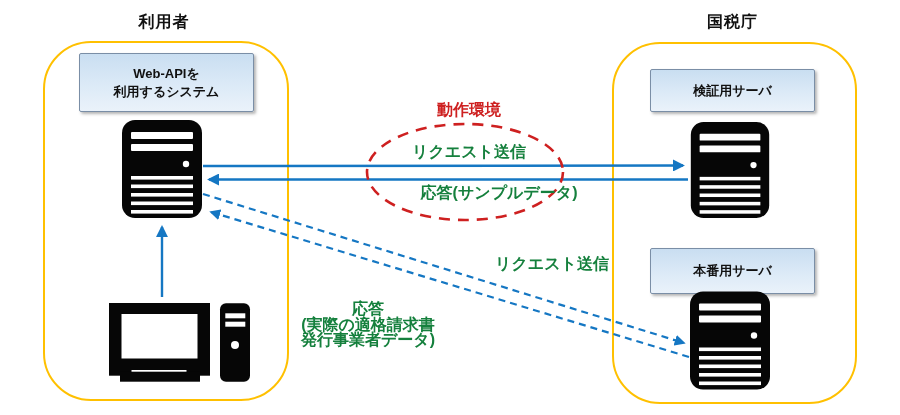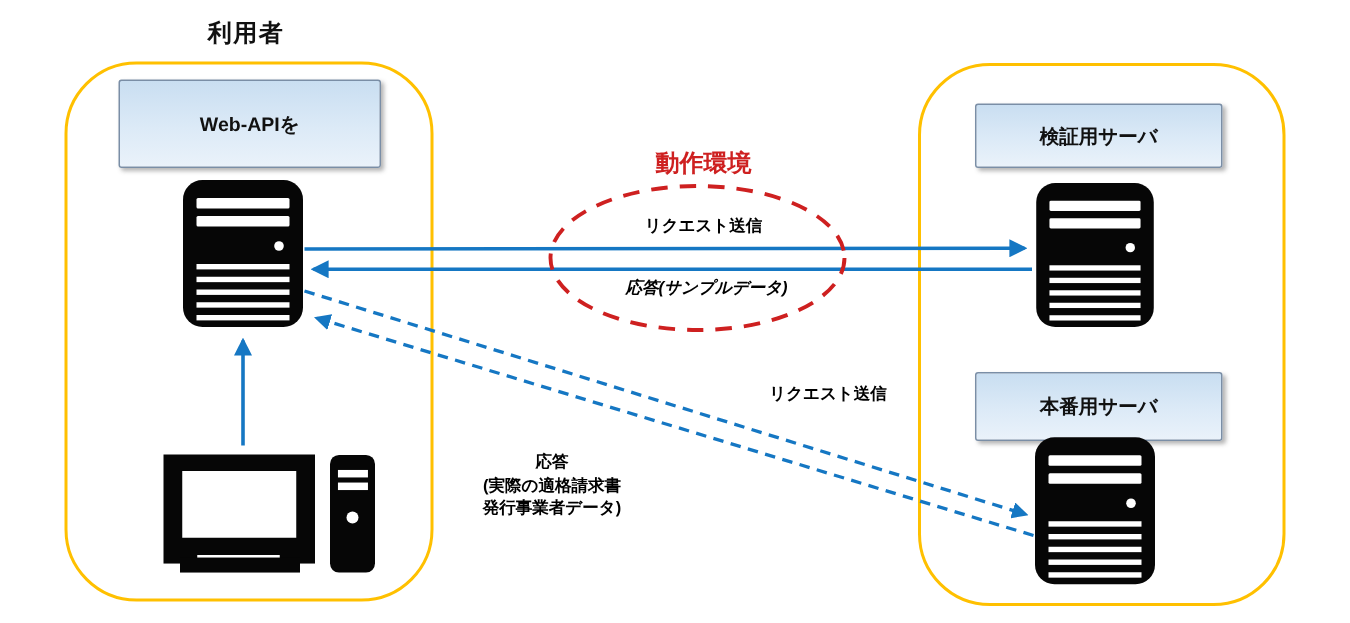--- a/index.html
+++ b/index.html
@@ -37,52 +37,54 @@
   .icon-srv-verify{left:690px;top:122px;width:80px;height:96px;}
   .icon-srv-prod{left:690px;top:291px;width:80px;height:99px;}
   .icon-desktop{left:88px;top:300px;width:165px;height:88px;}
   .overlay{position:absolute;left:0;top:0;width:900px;height:415px;pointer-events:none;}
   .arrow-line{stroke:var(--arrow-blue,#1577C3);stroke-width:2.4;fill:none;}
   .arrow-line.dashed{stroke-dasharray:7 5;stroke-width:2.2;}
   .ah-fill{fill:var(--arrow-blue,#1577C3);}
   .env-ellipse{stroke:var(--ellipse-red,#CE2020);stroke-width:2.6;stroke-dasharray:11 8;fill:none;}
   .lbl{
     position:absolute;transform:translateX(-50%);white-space:nowrap;
-    font-size:11px;font-weight:bold;color:#000000;text-align:center;line-height:15.5px;
+    font-size:16px;font-weight:bold;color:#15803d;text-align:center;line-height:15.5px;
   }
   .lbl-env{font-size:16px;color:var(--ellipse-red,#CE2020);}
   .srv-black{fill:var(--icon-black,#060606);}
   .srv-white{fill:#ffffff;}
 </style>
 </head>
 <body>
 
 <div class="canvas">
 
   <div class="zone zone-user"></div>
   <div class="zone zone-nta"></div>
 
   <div class="zone-title user">利用者</div>
+  <div class="zone-title nta">国税庁</div>
 
   <svg class="overlay" viewBox="0 0 900 415">
     <defs>
       <marker id="ah" markerWidth="5" markerHeight="5" refX="4.2" refY="2.5" orient="auto">
         <path class="ah-fill" d="M0,0 L5,2.5 L0,5 Z"></path>
       </marker>
     </defs>
     <line class="arrow-line" x1="203" y1="166" x2="683" y2="165.5" marker-end="url(#ah)"></line>
     <line class="arrow-line" x1="688" y1="179.5" x2="209" y2="179.5" marker-end="url(#ah)"></line>
     <line class="arrow-line dashed" x1="203" y1="194" x2="684" y2="343" marker-end="url(#ah)"></line>
     <line class="arrow-line dashed" x1="689" y1="357" x2="211" y2="212" marker-end="url(#ah)"></line>
     <line class="arrow-line" x1="162" y1="297" x2="162" y2="227" marker-end="url(#ah)"></line>
     <ellipse class="env-ellipse" cx="465" cy="172" rx="98" ry="48"></ellipse>
   </svg>
 
   <div class="node-box box-webapi">
     <span>Web-APIを</span>
+    <span>利用するシステム</span>
   </div>
   <div class="node-box box-verify">
     <span>検証用サーバ</span>
   </div>
   <div class="node-box box-prod">
     <span>本番用サーバ</span>
   </div>
 
   <svg class="icon icon-srv-user" viewBox="0 0 80 98">
     <rect class="srv-black" x="0" y="0" width="80" height="98" rx="13"></rect>
@@ -125,21 +127,21 @@
     <rect class="srv-black" x="98.5" y="70" width="23.5" height="5.7"></rect>
     <rect class="srv-black" x="32" y="71.7" width="80" height="10"></rect>
     <rect class="srv-black" x="132" y="3.3" width="30" height="78.4" rx="6"></rect>
     <rect class="srv-white" x="137.3" y="13.3" width="20" height="5"></rect>
     <rect class="srv-white" x="137.3" y="21.7" width="20" height="5"></rect>
     <circle class="srv-white" cx="147" cy="45" r="4"></circle>
   </svg>
 
   <div class="lbl lbl-env" style="left:469px;top:102px;">動作環境</div>
   <div class="lbl" style="left:469px;top:144px;">リクエスト送信</div>
-  <div class="lbl" style="left:471px;top:185px;font-style:italic;">応答(サンプルデータ)</div>
+  <div class="lbl" style="left:499px;top:185px;">応答(サンプルデータ)</div>
   <div class="lbl" style="left:552px;top:256px;">リクエスト送信</div>
   <div class="lbl" style="left:368px;top:277px;margin-top:24px;">
     <span style="display:block">応答</span>
     <span style="display:block">(実際の適格請求書</span>
     <span style="display:block">発行事業者データ)</span>
   </div>
 
 </div>
 
 </body></html>

